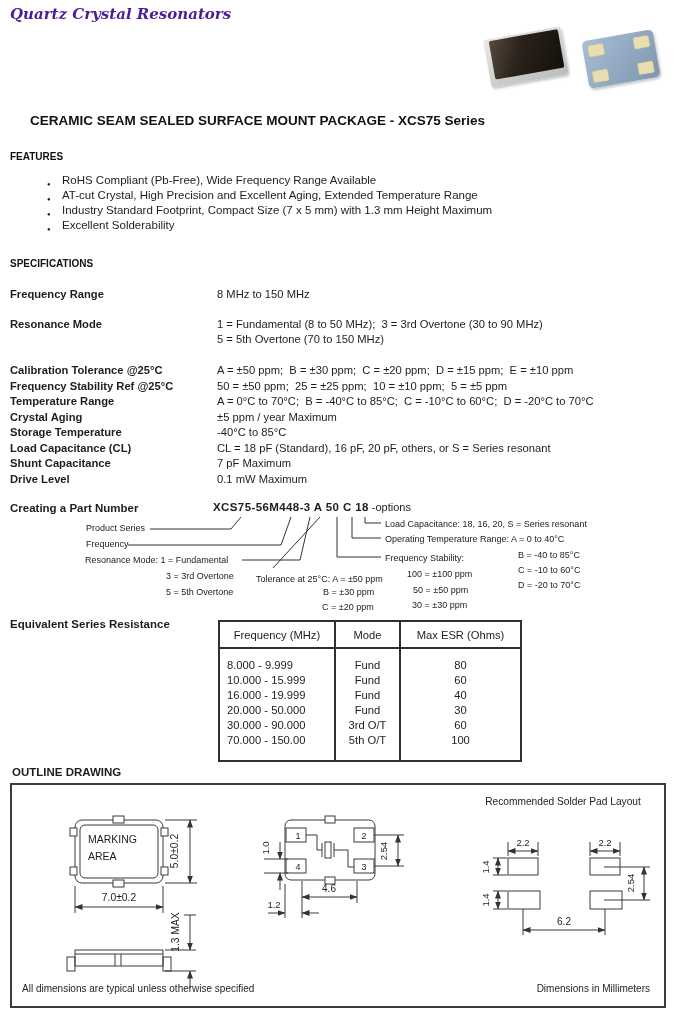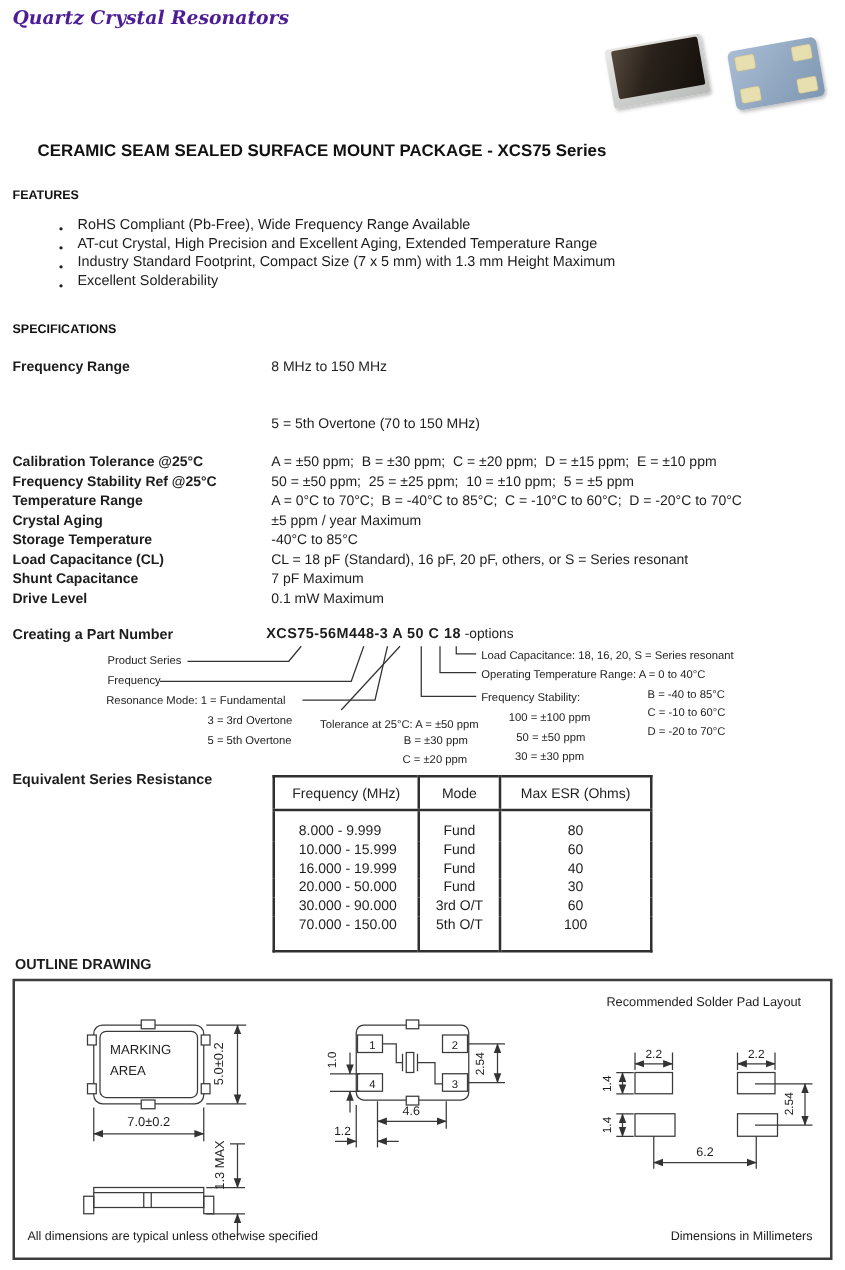--- a/index.html
+++ b/index.html
@@ -37,21 +37,21 @@
   .pn-number .sfx{font-weight:normal;font-size:11px;margin-left:3px;letter-spacing:0;}
   .pn-lbl{position:absolute;font-size:9px;line-height:10px;color:#222;white-space:nowrap;}
   .pn-svg{position:absolute;left:0;top:0;}
 
   .esr-head{position:absolute;left:10px;top:618px;font-size:11.5px;font-weight:bold;}
   .esr-table{position:absolute;left:218px;top:620px;border-collapse:collapse;font-size:11.2px;
              border:2px solid #2f2f2f;table-layout:fixed;}
   .esr-table th{font-weight:normal;height:25px;border-bottom:2px solid #2f2f2f;text-align:center;padding:0;}
   .esr-table th+th,.esr-table td+td{border-left:2px solid #2f2f2f;}
   .esr-table td{height:15px;padding:0;line-height:15px;}
-  .esr-table td.c1{padding-left:19px;}
+  .esr-table td.c1{padding-left:7px;}
   .esr-table td.c2,.esr-table td.c3{text-align:center;}
   .esr-table tr.first td{padding-top:9px;}
   .esr-table tr.last td{padding-bottom:12px;}
 
   .outline-head{position:absolute;left:12px;top:766px;font-size:11.5px;font-weight:bold;}
   .outline-box{position:absolute;left:10px;top:783px;width:652px;height:221px;border:2px solid #3c3c3c;}
   .outline-box svg{display:block;}
   .oline{stroke:#3a3a3a;stroke-width:1;fill:none;}
   .onotch{stroke:#3a3a3a;stroke-width:1;fill:#ffffff;}
   .otxt{fill:#1d1d1d;font-family:"Liberation Sans",sans-serif;}
@@ -81,20 +81,24 @@
     <li>AT-cut Crystal, High Precision and Excellent Aging, Extended Temperature Range</li>
     <li>Industry Standard Footprint, Compact Size (7 x 5 mm) with 1.3 mm Height Maximum</li>
     <li>Excellent Solderability</li>
   </ul>
 
   <div class="sec-head" style="top:258px">SPECIFICATIONS</div>
 
   <div class="spec-row" style="top:287px">
     <span class="spec-label">Frequency Range</span>
     <span class="spec-value">8 MHz to 150 MHz</span>
+  </div>
+  <div class="spec-row" style="top:317px">
+    <span class="spec-label">Resonance Mode</span>
+    <span class="spec-value">1 = Fundamental (8 to 50 MHz);  3 = 3rd Overtone (30 to 90 MHz)</span>
   </div>
   <div class="spec-row" style="top:332px">
     <span class="spec-label"></span>
     <span class="spec-value">5 = 5th Overtone (70 to 150 MHz)</span>
   </div>
   <div class="spec-row" style="top:363px">
     <span class="spec-label">Calibration Tolerance @25°C</span>
     <span class="spec-value">A = ±50 ppm;  B = ±30 ppm;  C = ±20 ppm;  D = ±15 ppm;  E = ±10 ppm</span>
   </div>
   <div class="spec-row" style="top:379px">

